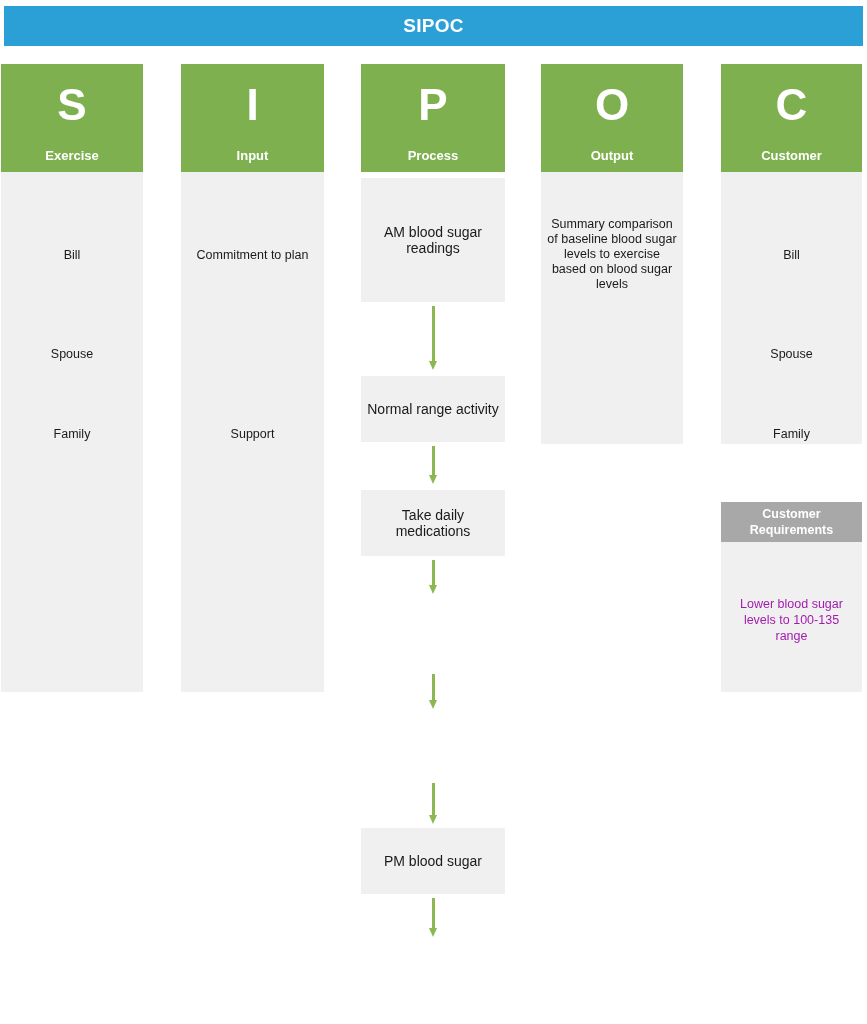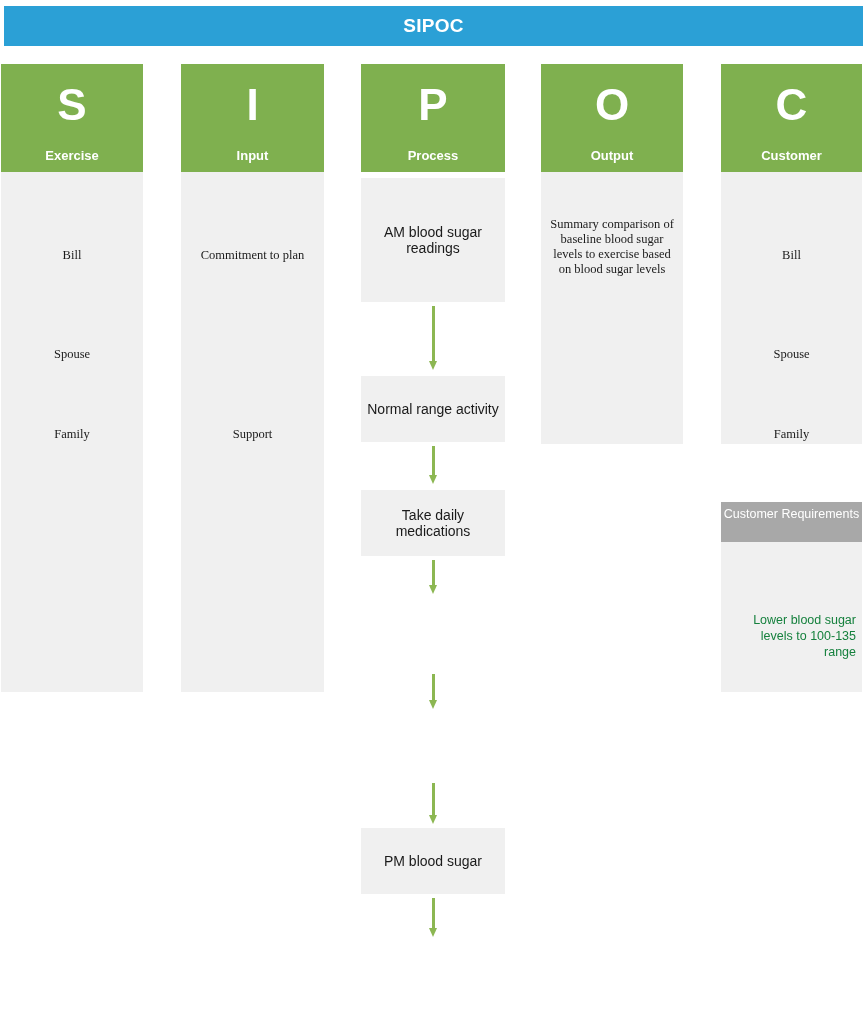--- a/index.html
+++ b/index.html
@@ -62,21 +62,20 @@
     bottom: 9px;
     text-align: center;
     font-size: 13px;
     font-weight: bold;
   }
   .col-body {
     width: 100%;
     background: #f0f0f0;
     position: relative;
     box-sizing: border-box;
-    font-family: Liberation Serif, serif;
   }
   .col-item {
     position: absolute;
     left: 6px;
     right: 6px;
     text-align: center;
     font-size: 12.5px;
     color: #1a1a1a;
     line-height: 15px;
   }
@@ -145,42 +144,41 @@
     left: 721px;
     top: 502px;
     width: 141px;
   }
   #cr-header {
     width: 100%;
     height: 40px;
     background: #a8a8a8;
     color: #ffffff;
     font-size: 12.5px;
-    font-weight: normal;
+    font-weight: bold;
     text-align: center;
     line-height: 16px;
     padding-top: 4px;
     box-sizing: border-box;
   }
   #cr-body {
     width: 100%;
     height: 150px;
     background: #f0f0f0;
     position: relative;
   }
   #cr-text {
     position: absolute;
     left: 6px;
     right: 6px;
     top: 54px;
-    text-align: right;
+    text-align: center;
     font-size: 12.5px;
-    color: #15803d;
+    color: #a21caf;
     line-height: 16px;
-    margin-top: 16px;
   }
 </style>
 </head>
 <body>
 
 <div id="title-banner">SIPOC</div>
 
 <div class="column" id="col-supplier">
   <div class="col-header">
     <div class="col-letter">S</div>

